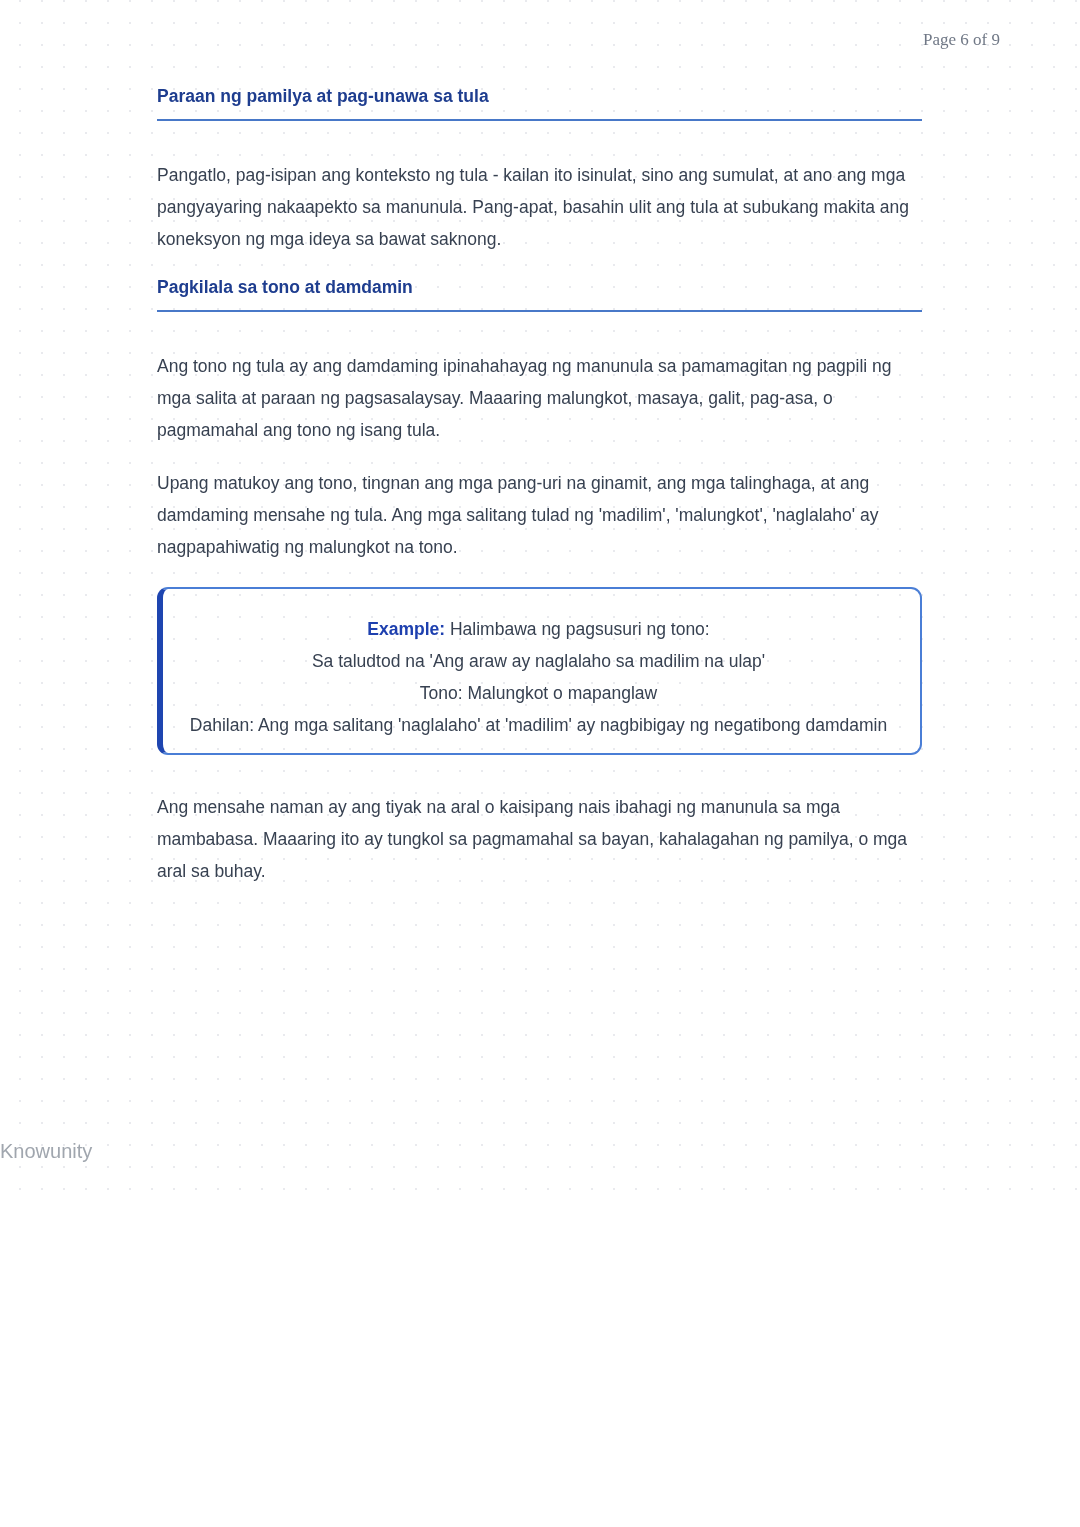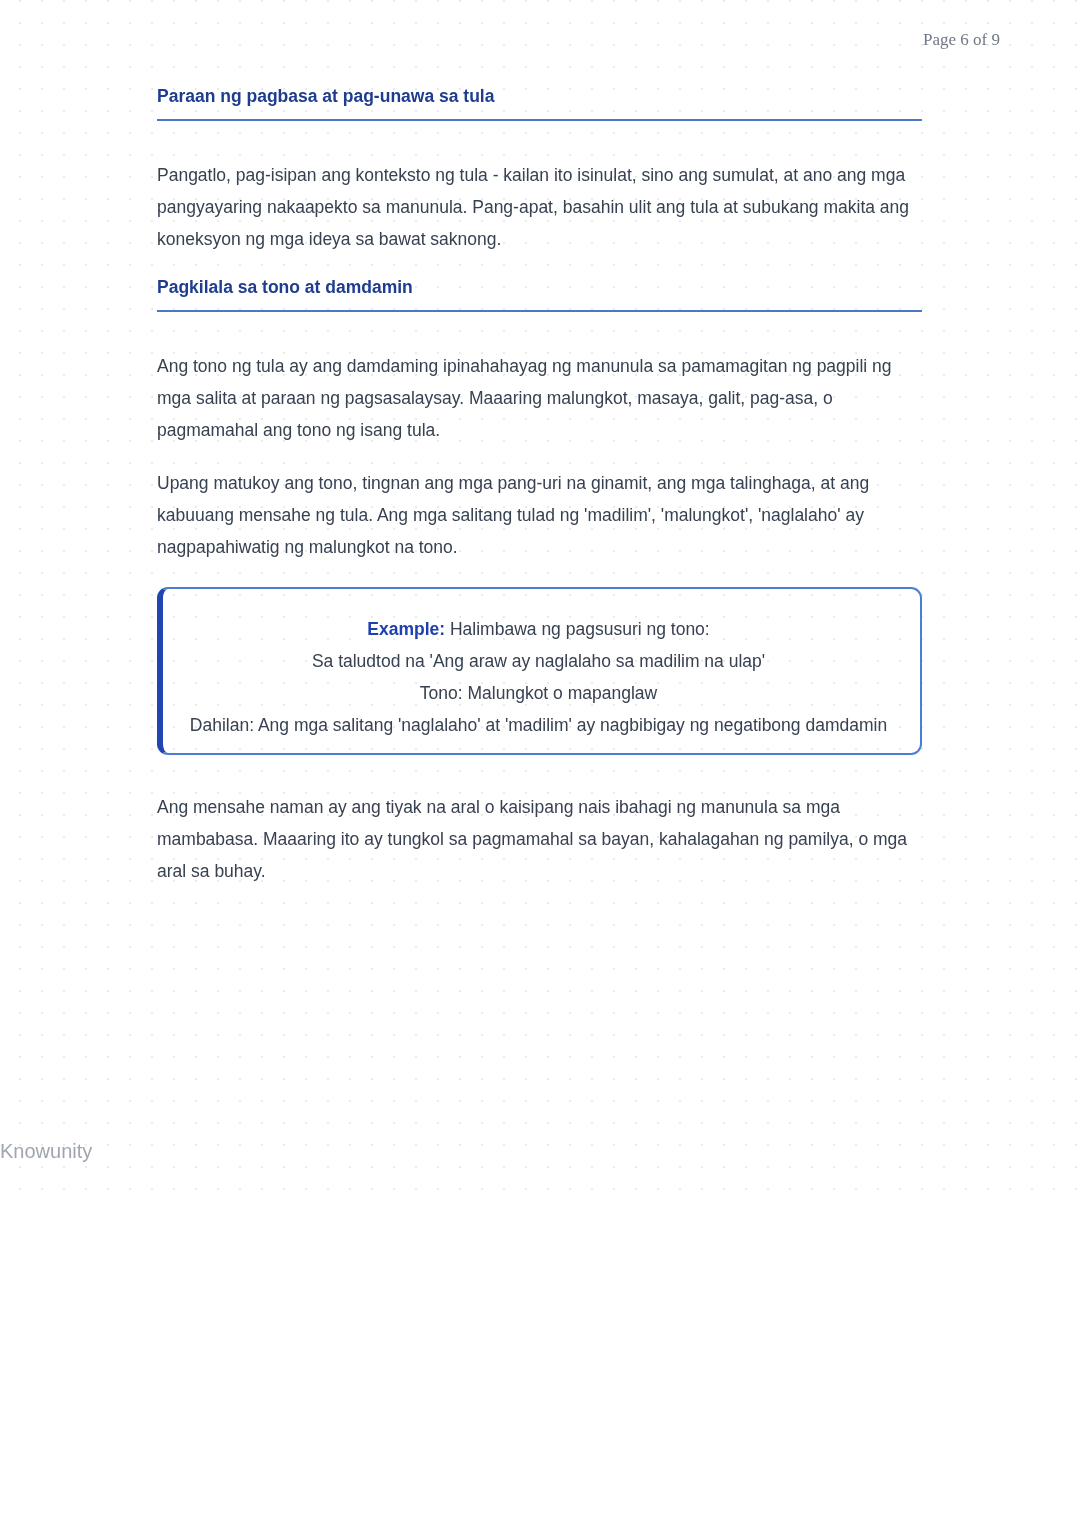--- a/index.html
+++ b/index.html
@@ -84,30 +84,30 @@
 </style>
 </head>
 <body>
 
 <div class="page">
 
   <div class="page-number">Page 6 of 9</div>
 
   <div class="content">
 
-    <h2 class="section-heading">Paraan ng pagbasa at pag-unawa sa tula</h2>
+    <h2 class="section-heading">Paraan ng pamilya at pag-unawa sa tula</h2>
 
     <section>
       <p class="body-paragraph">Pangatlo, pag-isipan ang konteksto ng tula - kailan ito isinulat, sino ang sumulat, at ano ang mga pangyayaring nakaapekto sa manunula. Pang-apat, basahin ulit ang tula at subukang makita ang koneksyon ng mga ideya sa bawat saknong.</p>
     </section>
 
     <section>
       <h2 class="section-heading">Pagkilala sa tono at damdamin</h2>
       <p class="body-paragraph">Ang tono ng tula ay ang damdaming ipinahahayag ng manunula sa pamamagitan ng pagpili ng mga salita at paraan ng pagsasalaysay. Maaaring malungkot, masaya, galit, pag-asa, o pagmamahal ang tono ng isang tula.</p>
-      <p class="body-paragraph">Upang matukoy ang tono, tingnan ang mga pang-uri na ginamit, ang mga talinghaga, at ang kabuuang mensahe ng tula. Ang mga salitang tulad ng 'madilim', 'malungkot', 'naglalaho' ay nagpapahiwatig ng malungkot na tono.</p>
+      <p class="body-paragraph">Upang matukoy ang tono, tingnan ang mga pang-uri na ginamit, ang mga talinghaga, at ang damdaming mensahe ng tula. Ang mga salitang tulad ng 'madilim', 'malungkot', 'naglalaho' ay nagpapahiwatig ng malungkot na tono.</p>
 
       <div class="example-box">
         <div class="example-line">
           <span class="example-label">Example:</span>
           <span>Halimbawa ng pagsusuri ng tono:</span>
         </div>
         <div class="example-line">Sa taludtod na 'Ang araw ay naglalaho sa madilim na ulap'</div>
         <div class="example-line">Tono: Malungkot o mapanglaw</div>
         <div class="example-line">Dahilan: Ang mga salitang 'naglalaho' at 'madilim' ay nagbibigay ng negatibong damdamin</div>
       </div>

